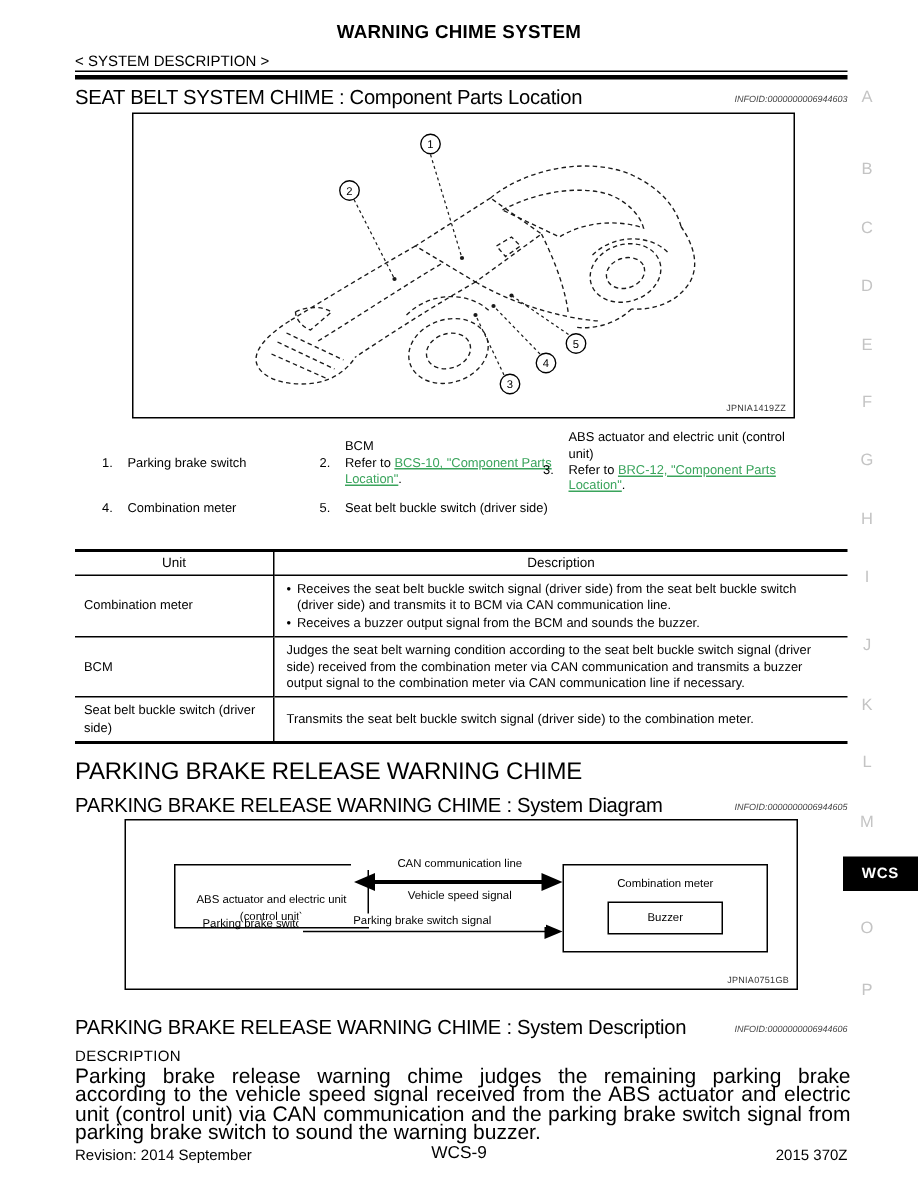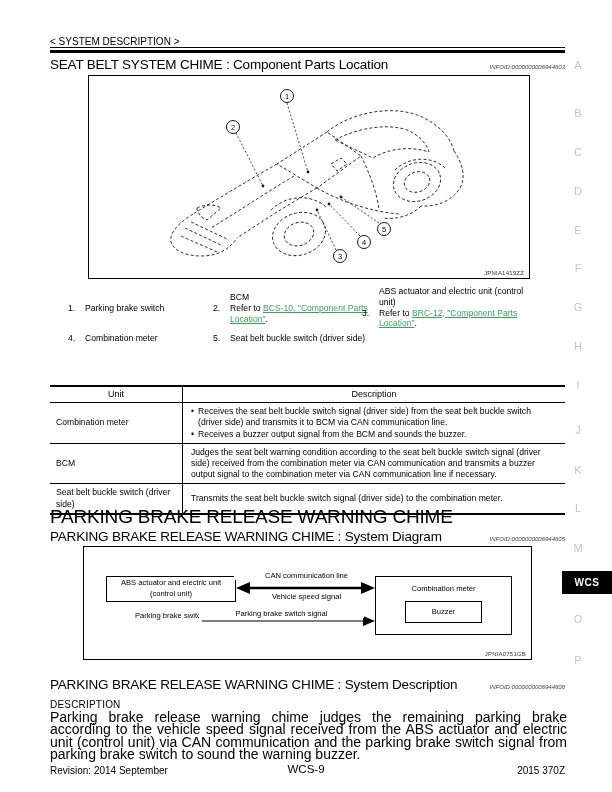--- a/index.html
+++ b/index.html
@@ -23,29 +23,29 @@
   .fig1{left:88px;top:75px;width:440px;height:202px;}
   .figcode{position:absolute;right:5px;bottom:2px;font-size:6px;color:#333;letter-spacing:.2px;}
 
   .part{position:absolute;font-size:8.6px;line-height:10.8px;}
   .part .pnum{position:absolute;left:0;top:0;}
   .part .pnum.l2{top:10.8px;}
   .part .pnum.l3{top:21.6px;}
   .part .pbody{margin-left:17px;}
   .glink{color:var(--link);text-decoration:underline;cursor:pointer;}
 
-  table.ctable{position:absolute;left:50px;top:385px;width:515px;border-collapse:collapse;
+  table.ctable{position:absolute;left:50px;top:366px;width:515px;border-collapse:collapse;
                border-top:2px solid #000;border-bottom:2px solid #000;font-size:8.6px;line-height:11.2px;}
   table.ctable th{font-weight:normal;font-size:9px;text-align:center;padding:2px 4px;border-bottom:1px solid #000;}
   table.ctable td{padding:3px 8px;vertical-align:middle;border-top:1px solid #000;}
   table.ctable td.unit{width:118px;border-right:1px solid #000;padding-left:6px;}
   .bullet{display:flex;gap:4px;}
   .bdot{flex:0 0 auto;}
 
-  .h-pbr{left:50px;top:506px;font-size:19px;letter-spacing:-.2px;}
+  .h-pbr{left:50px;top:506px;font-size:16px;letter-spacing:-.2px;}
 
   .fig2{left:83px;top:546px;width:447px;height:112px;position:absolute;border:1.5px solid #000;background:#fff;font-size:7.6px;}
   .dbox{position:absolute;border:1px solid #000;text-align:center;}
   .dlbl{position:absolute;text-align:center;}
 
   .desc-sub{left:50px;top:699px;font-size:10px;letter-spacing:.2px;}
   .desc-body{left:50px;top:711px;width:517px;font-size:14px;line-height:12.4px;text-align:justify;}
 
   .f-rev{left:50px;top:765px;font-size:10px;}
   .f-page{left:0;top:763px;width:612px;text-align:center;font-size:11.5px;font-weight:normal;}
@@ -55,20 +55,21 @@
   .wcs-tab{position:absolute;left:562px;top:571px;width:50px;height:23px;background:var(--tab-bg);
            color:var(--tab-fg);font-size:10px;font-weight:bold;text-align:center;line-height:23px;letter-spacing:.5px;}
 
   svg text{font-family:"Liberation Sans", sans-serif;}
 </style>
 </head>
 <body>
 
 <div class="page">
 
+  <div class="abs hdr-title">WARNING CHIME SYSTEM</div>
   <div class="abs sys-label">&lt; SYSTEM DESCRIPTION &gt;</div>
   <div class="abs rule-thin"></div>
   <div class="abs rule-thick"></div>
 
   <div class="abs hrow" style="top:57px;">
     <span class="h1">SEAT BELT SYSTEM CHIME : Component Parts Location</span>
     <span class="infoid">INFOID:0000000006944603</span>
   </div>
 
   <div class="abs figframe fig1">
@@ -208,21 +209,21 @@
   </div>
 
   <div class="fig2">
     <svg style="position:absolute;left:0;top:0;" width="444" height="109" viewBox="0 0 444 109">
       <line x1="160" y1="41" x2="283" y2="41" stroke="#000" stroke-width="2.6"></line>
       <polygon points="152,41 166,35 166,47" fill="#000"></polygon>
       <polygon points="291,41 277,35 277,47" fill="#000"></polygon>
       <line x1="118" y1="74" x2="282" y2="74" stroke="#000" stroke-width="1"></line>
       <polygon points="291,74 279,69 279,79" fill="#000"></polygon>
     </svg>
-    <div class="dbox" style="left:22px;top:29px;width:128px;height:24px;line-height:11px;padding-top:0;">
+    <div class="dbox" style="left:32px;top:29px;width:128px;height:24px;line-height:11px;padding-top:17px;">
       <div>ABS actuator and electric unit</div>
       <div>(control unit)</div>
     </div>
     <div class="dlbl" style="left:22px;top:64px;width:128px;">Parking brake switch</div>
     <div class="dlbl" style="left:150px;top:24px;width:145px;background:#fff;">CAN communication line</div>
     <div class="dlbl" style="left:150px;top:45px;width:145px;">Vehicle speed signal</div>
     <div class="dlbl" style="left:115px;top:62px;width:165px;background:#fff;">Parking brake switch signal</div>
     <div class="dbox" style="left:291px;top:29px;width:135px;height:57px;">
       <div style="padding-top:7px;">Combination meter</div>
       <div class="dbox" style="left:29px;top:24px;width:75px;height:20px;line-height:19px;">Buzzer</div>

